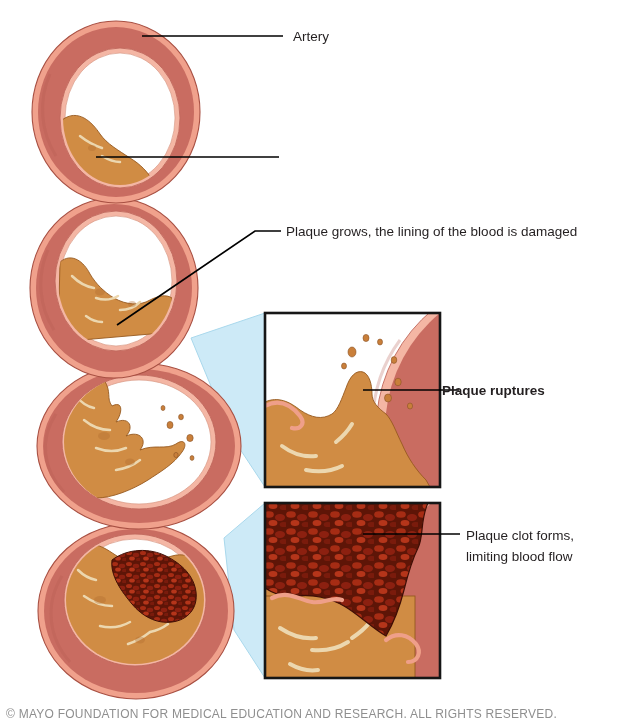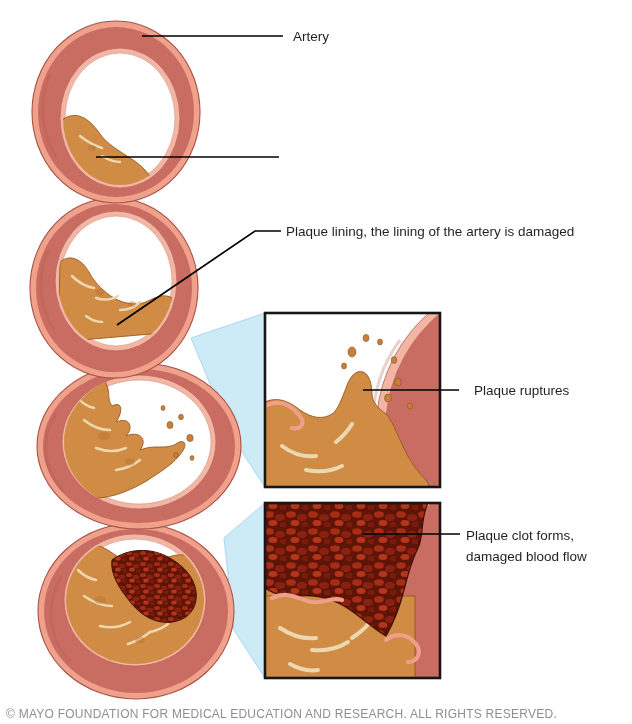--- a/index.html
+++ b/index.html
@@ -206,23 +206,23 @@
     <line class="leader" x1="142" y1="36" x2="283" y2="36"></line>
     <line class="leader" x1="96" y1="157" x2="279" y2="157"></line>
     <polyline class="leader" points="117,325 255,231 281,231"></polyline>
     <line class="leader" x1="363" y1="390" x2="459" y2="390"></line>
     <line class="leader" x1="363" y1="534" x2="460" y2="534"></line>
   </svg>
 
   <div class="lbl" style="left:293px;top:26px;">Artery</div>
 
 
-  <div class="lbl" style="left:286px;top:221px;">Plaque lining, the lining of the artery is damaged</div>
-
-  <div class="lbl" style="left:474px;top:380px;">Plaque ruptures</div>
+  <div class="lbl" style="left:286px;top:221px;">Plaque grows, the lining of the blood is damaged</div>
+
+  <div class="lbl" style="left:442px;top:380px;font-weight:bold;">Plaque ruptures</div>
 
   <div class="lbl" style="left:466px;top:525px;">
     <div>Plaque clot forms,</div>
-    <div>damaged blood flow</div>
+    <div>limiting blood flow</div>
   </div>
 
   <div class="footer">© MAYO FOUNDATION FOR MEDICAL EDUCATION AND RESEARCH. ALL RIGHTS RESERVED.</div>
 </div>
 
 </body></html>

